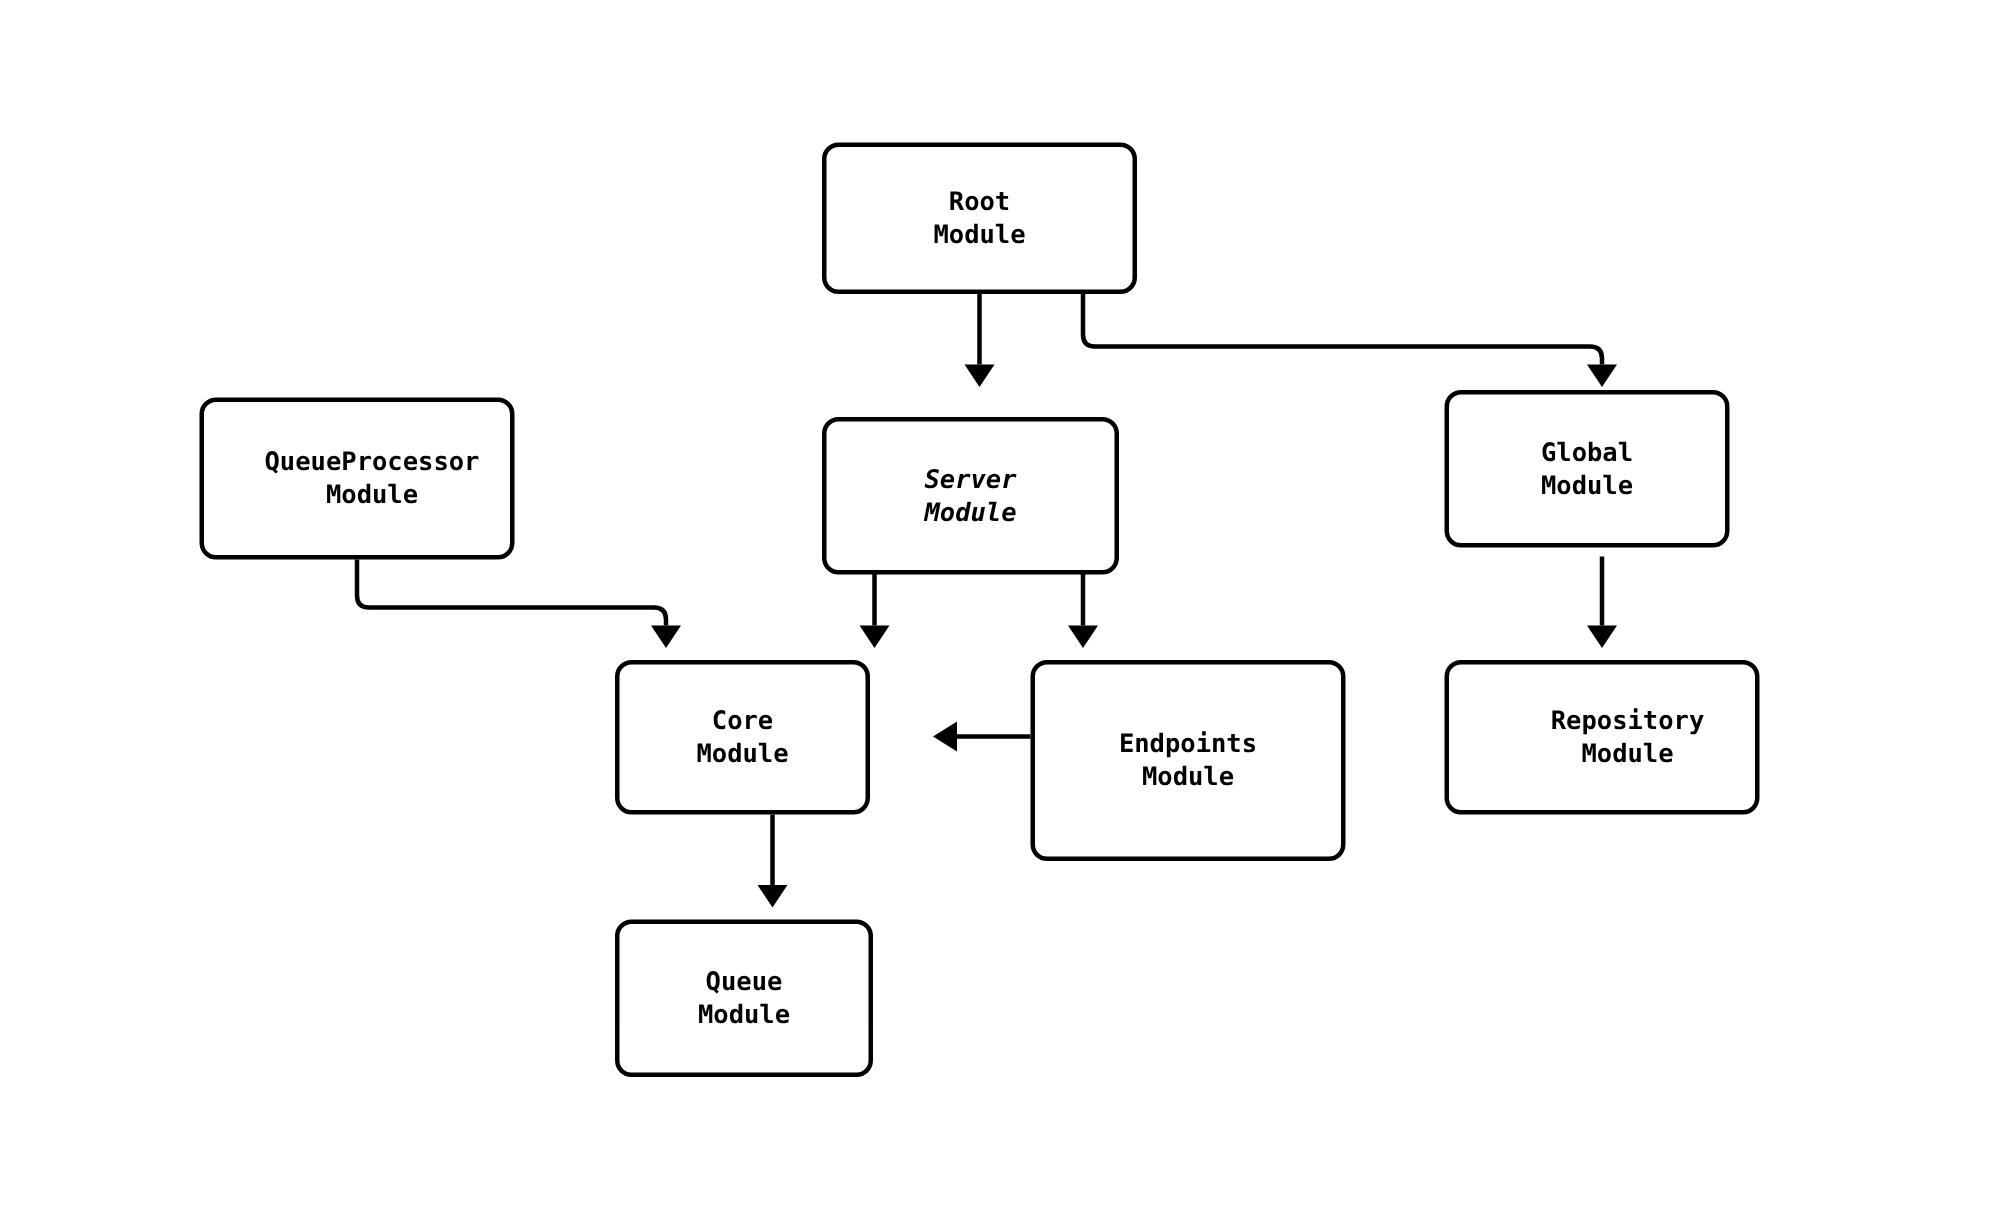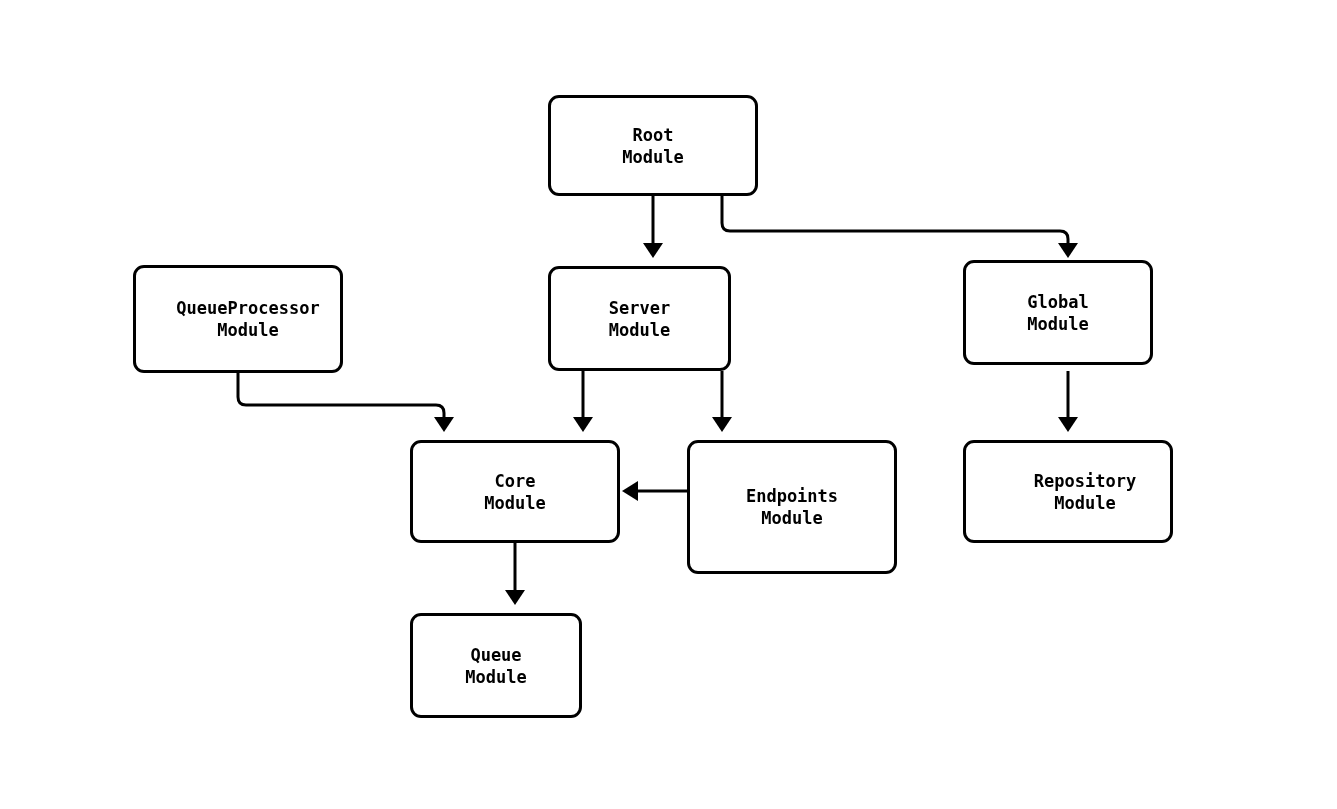--- a/index.html
+++ b/index.html
@@ -103,31 +103,31 @@
   <div class="node" style="left:548px; top:95px; width:210px; height:101px;">
     <span class="node-label">Root</span>
     <span class="node-label">Module</span>
   </div>
 
   <div class="node" style="left:133px; top:265px; width:210px; height:108px;padding-left:20px;">
     <span class="node-label">QueueProcessor</span>
     <span class="node-label">Module</span>
   </div>
 
-  <div class="node" style="left:548px; top:266px; width:183px; height:105px;">
+  <div class="node" style="left:548px; top:278px; width:198px; height:105px;font-style:italic;">
     <span class="node-label">Server</span>
     <span class="node-label">Module</span>
   </div>
 
   <div class="node" style="left:963px; top:260px; width:190px; height:105px;align-items:center;">
     <span class="node-label">Global</span>
     <span class="node-label">Module</span>
   </div>
 
-  <div class="node" style="left:410px; top:440px; width:210px; height:103px;">
+  <div class="node" style="left:410px; top:440px; width:170px; height:103px;">
     <span class="node-label">Core</span>
     <span class="node-label">Module</span>
   </div>
 
   <div class="node" style="left:687px; top:440px; width:210px; height:134px;">
     <span class="node-label">Endpoints</span>
     <span class="node-label">Module</span>
   </div>
 
   <div class="node" style="left:963px; top:440px; width:210px; height:103px;padding-left:34px;">

